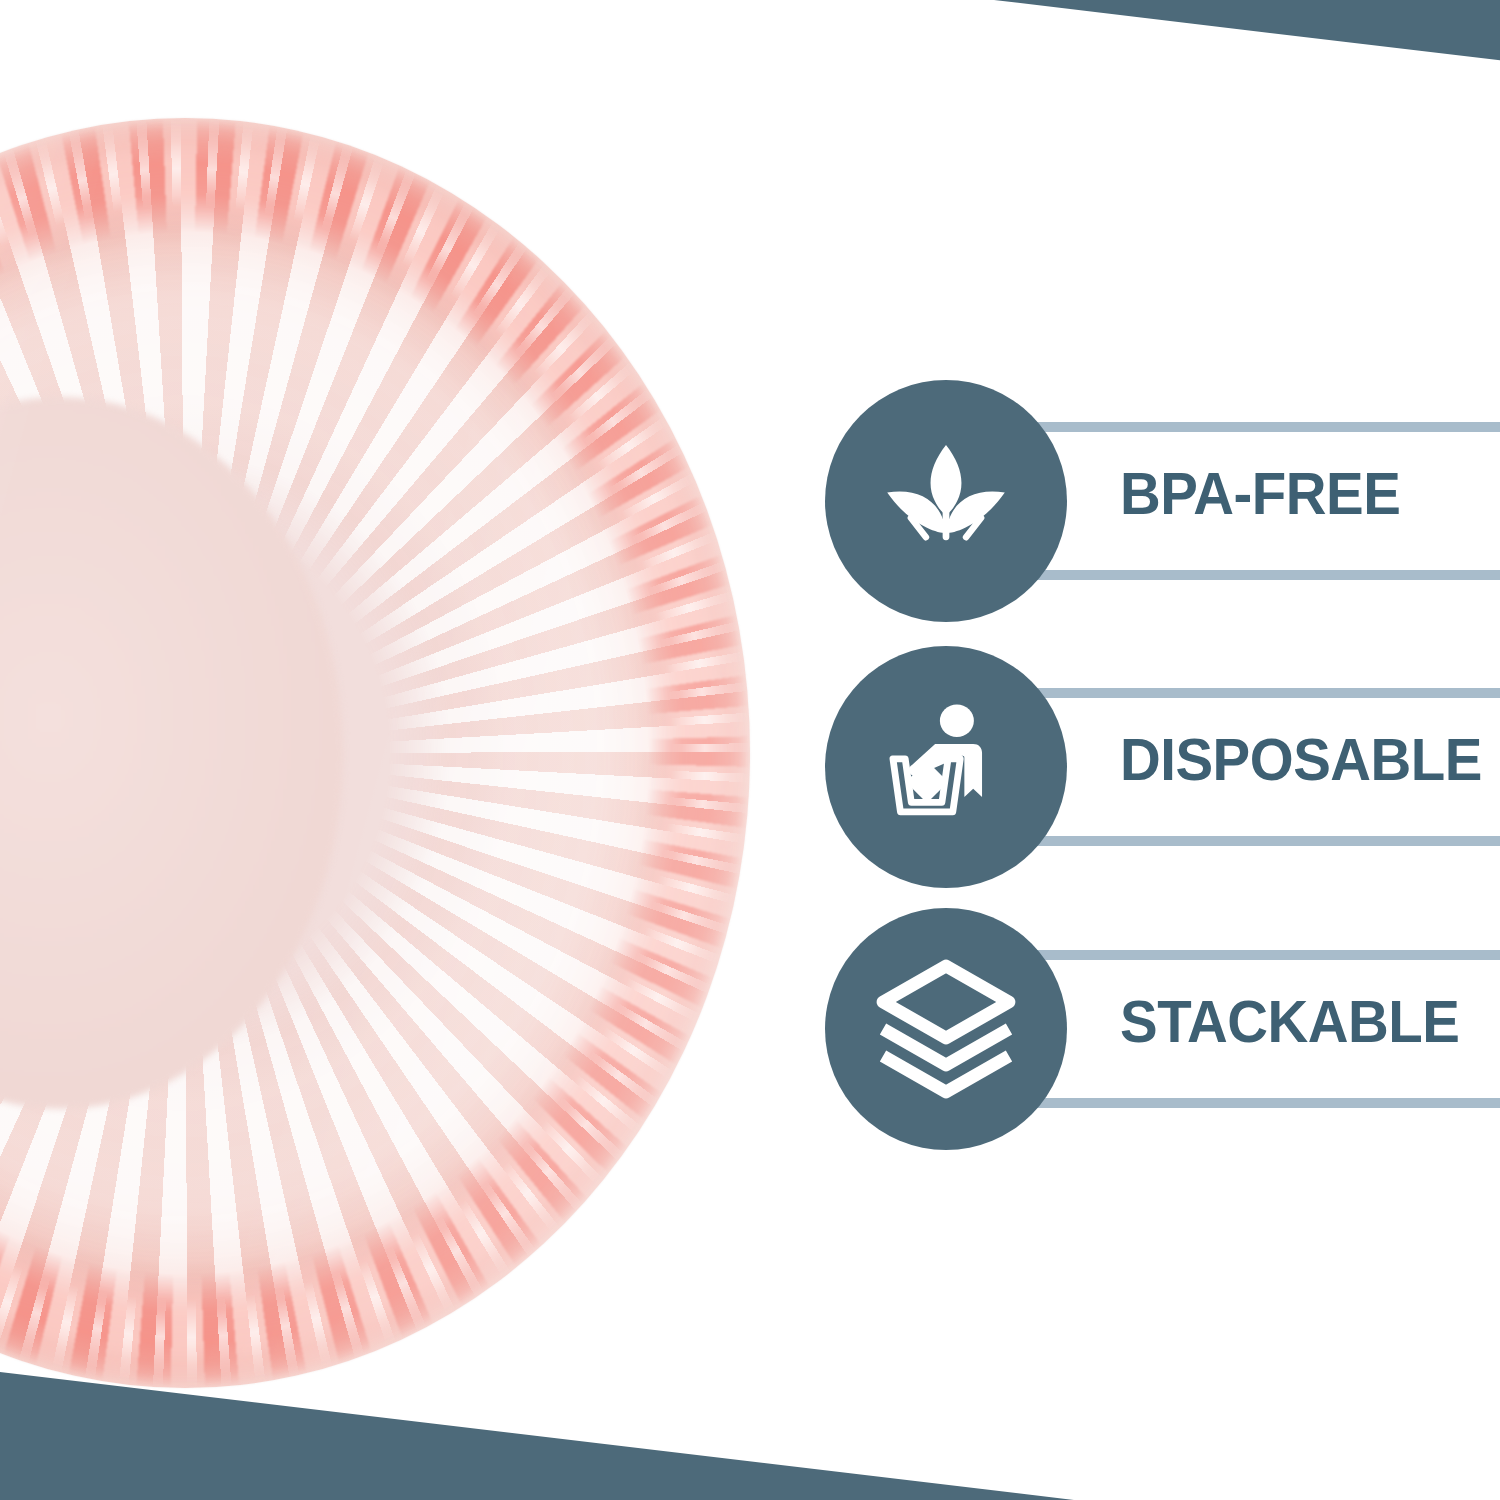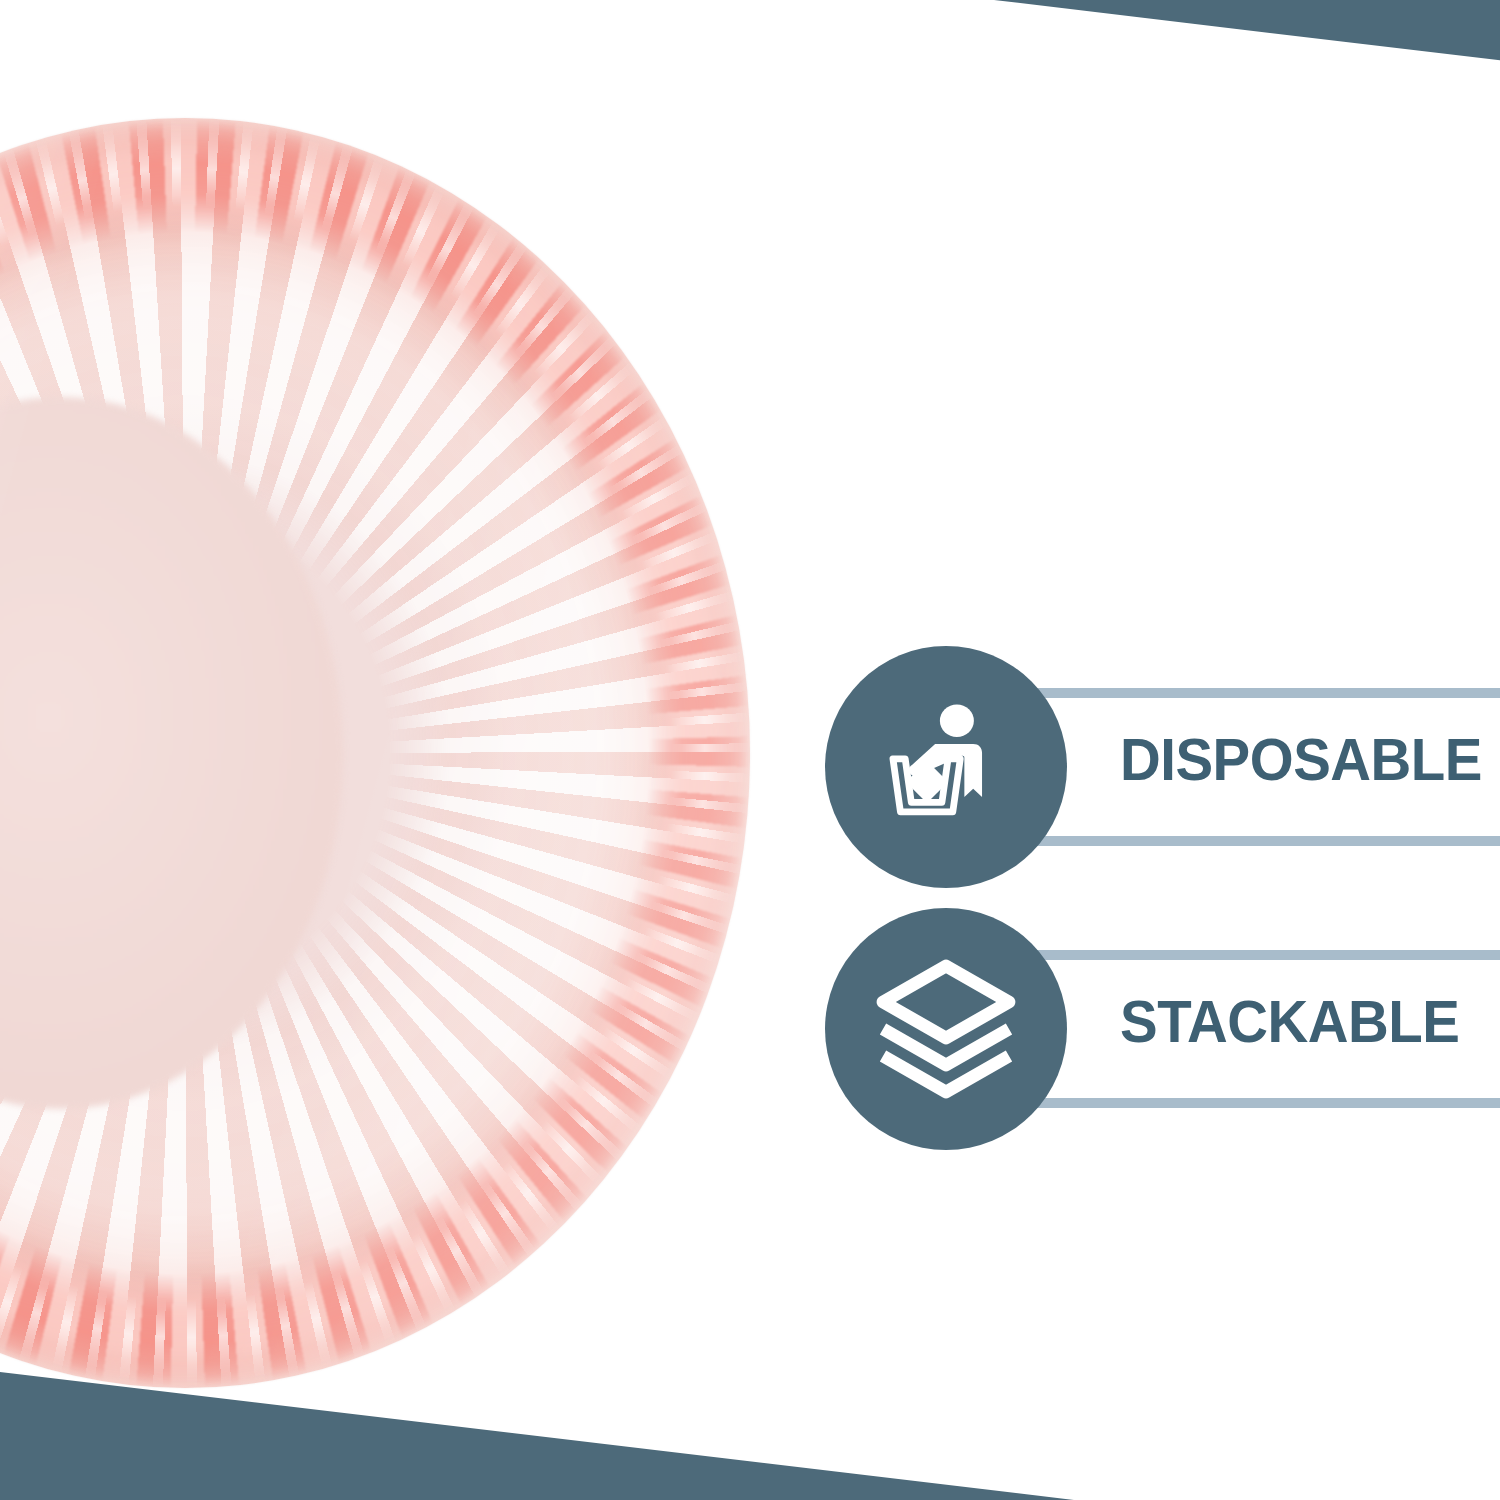--- a/index.html
+++ b/index.html
@@ -150,20 +150,39 @@
     <div class="plate-disc"></div>
     <div class="plate-ribs"></div>
     <div class="plate-rim"></div>
     <div class="plate-scallop"></div>
     <div class="plate-center"></div>
     <div class="plate-sheen"></div>
   </div>
 
   <div class="features">
 
+    <div class="feature f1">
+      <div class="rule top"></div>
+      <div class="rule bot"></div>
+      <div class="badge">
+        <span>
+          <svg width="140" height="140" viewBox="0 0 100 100" aria-hidden="true">
+            <g fill="#ffffff">
+              <path d="M50 10 C61 24 64 38 58 50 C55 56 52 59 50 60 C48 59 45 56 42 50 C36 38 39 24 50 10 Z"></path>
+              <path d="M8 44 C26 41 40 47 46 59 C49 65 50 70 50 73 C47 73 42 72 36 69 C24 63 15 54 8 44 Z"></path>
+              <path d="M92 44 C74 41 60 47 54 59 C51 65 50 70 50 73 C53 73 58 72 64 69 C76 63 85 54 92 44 Z"></path>
+              <rect x="47.6" y="38" width="4.8" height="40" rx="2.2"></rect>
+              <rect x="28" y="58" width="4.6" height="22" rx="2.2" transform="rotate(-38 30.3 69)"></rect>
+              <rect x="67.4" y="58" width="4.6" height="22" rx="2.2" transform="rotate(38 69.7 69)"></rect>
+            </g>
+          </svg>
+        </span>
+      </div>
+      <div class="feature-label">BPA-FREE</div>
+    </div>
 
     <div class="feature f3">
       <div class="rule top"></div>
       <div class="rule bot"></div>
       <div class="badge">
         <span>
           <svg width="150" height="150" viewBox="0 0 100 100" aria-hidden="true">
             <g fill="none" stroke="#ffffff" stroke-width="8.5" stroke-linejoin="round">
               <path d="M50 8 L92 32 L50 56 L8 32 Z"></path>
               <path d="M8 50 L50 74 L92 50"></path>

